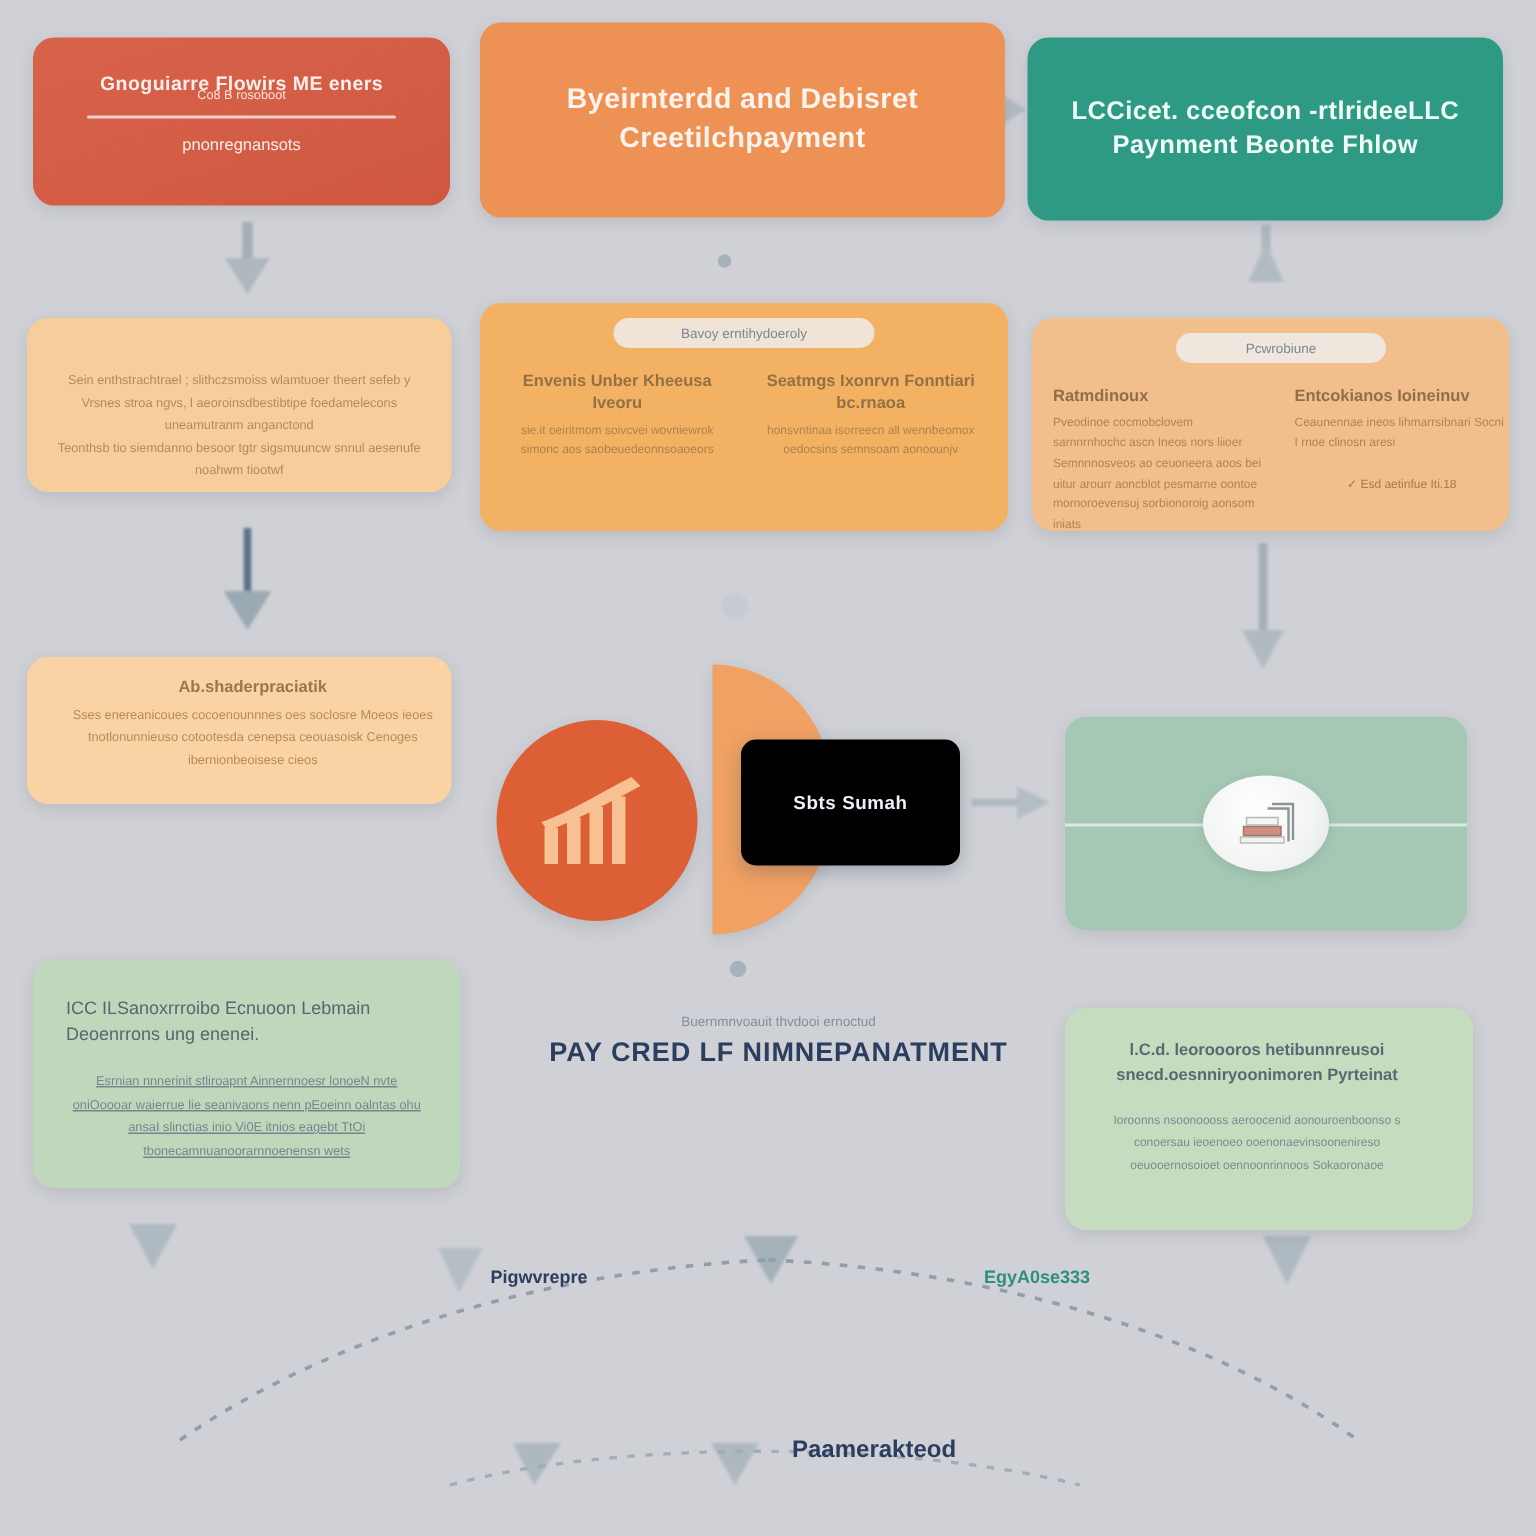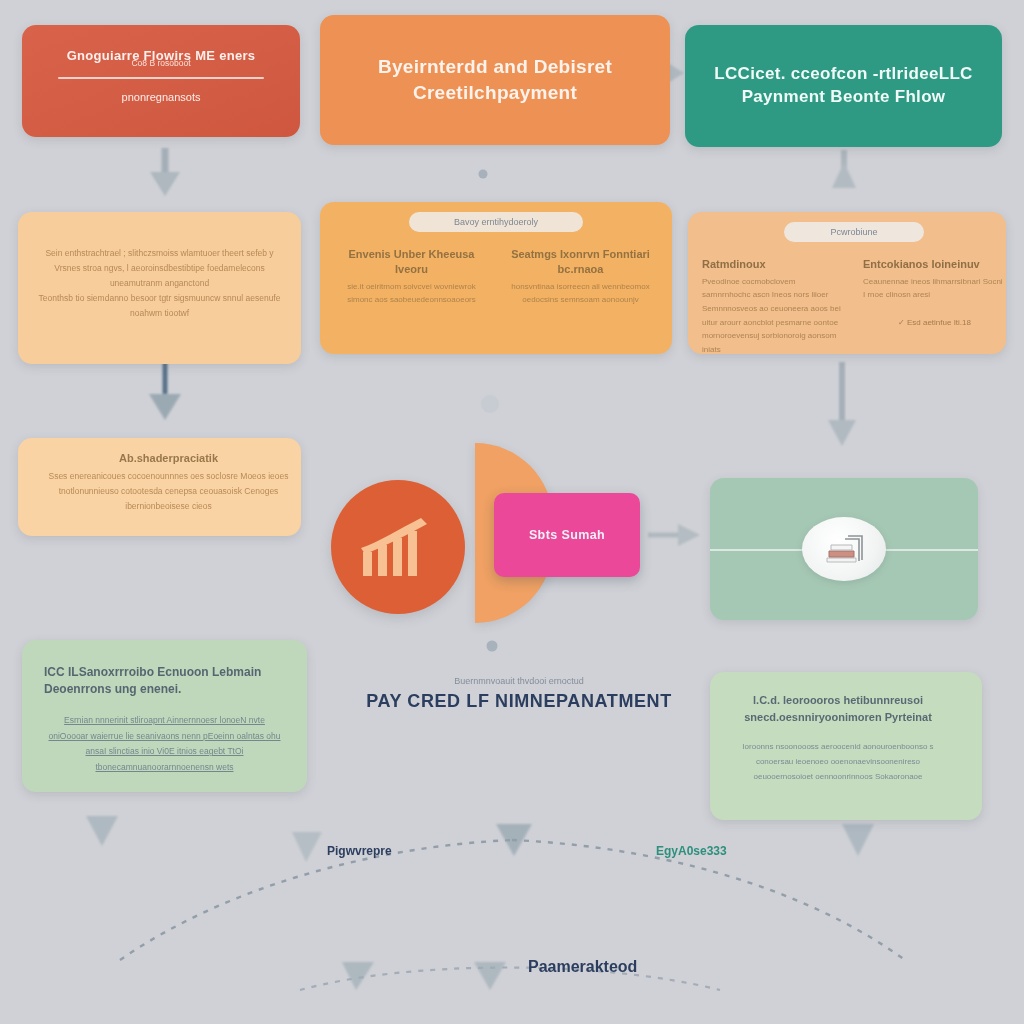--- a/index.html
+++ b/index.html
@@ -56,21 +56,21 @@
 
   #card-llcflow{
     left:685px;top:25px;width:317px;height:122px;
     background:#2f9a84;
     display:flex;align-items:center;justify-content:center;
   }
   #card-llcflow .card-title{color:#f0fbf7;font-size:17px;padding:0 16px;}
 
   
   #panel-left{
-    left:18px;top:212px;width:283px;height:152px;
+    left:18px;top:212px;width:283px;height:116px;
     background:#f7cd9c;
     padding:34px 20px 0 20px;
   }
   .blurtext{
     color:#a97a46;
     font-size:8.5px;
     line-height:1.75;
     text-align:center;
     opacity:.82;
   }
@@ -146,33 +146,33 @@
     display:flex;align-items:center;justify-content:center;
   }
   #half-disc{
     position:absolute;left:475px;top:443px;width:78px;height:180px;
     background:#f0a163;
     border-radius:0 90px 90px 0;
     box-shadow:0 3px 10px rgba(90,95,105,.16);
   }
   #box-summary{
     position:absolute;left:494px;top:493px;width:146px;height:84px;
-    background:#ec4899;border-radius:10px;
+    background:#000000;border-radius:10px;
     box-shadow:0 4px 12px rgba(50,60,80,.28);
     display:flex;align-items:center;justify-content:center;
   }
   #box-summary .t{color:#eef1f7;font-size:12.5px;font-weight:bold;letter-spacing:.4px;}
 
   
   #card-llccontract{
     left:22px;top:640px;width:285px;height:152px;
     background:#bfd8bc;padding:24px 22px 0 22px;
   }
   #card-llccontract .h{
-    font-size:12px;font-weight:bold;color:#4e5d6b;line-height:1.45;opacity:.92;
+    font-size:12px;font-weight:normal;color:#4e5d6b;line-height:1.45;opacity:.92;
   }
   #card-llccontract .b{
     font-size:8.5px;color:#657483;line-height:1.85;text-align:center;
     margin-top:14px;opacity:.82;text-decoration:underline;
   }
 
   #card-llcpay{
     left:710px;top:672px;width:272px;height:148px;
     background:#c5dcbf;padding:20px 36px 0 20px;
   }

